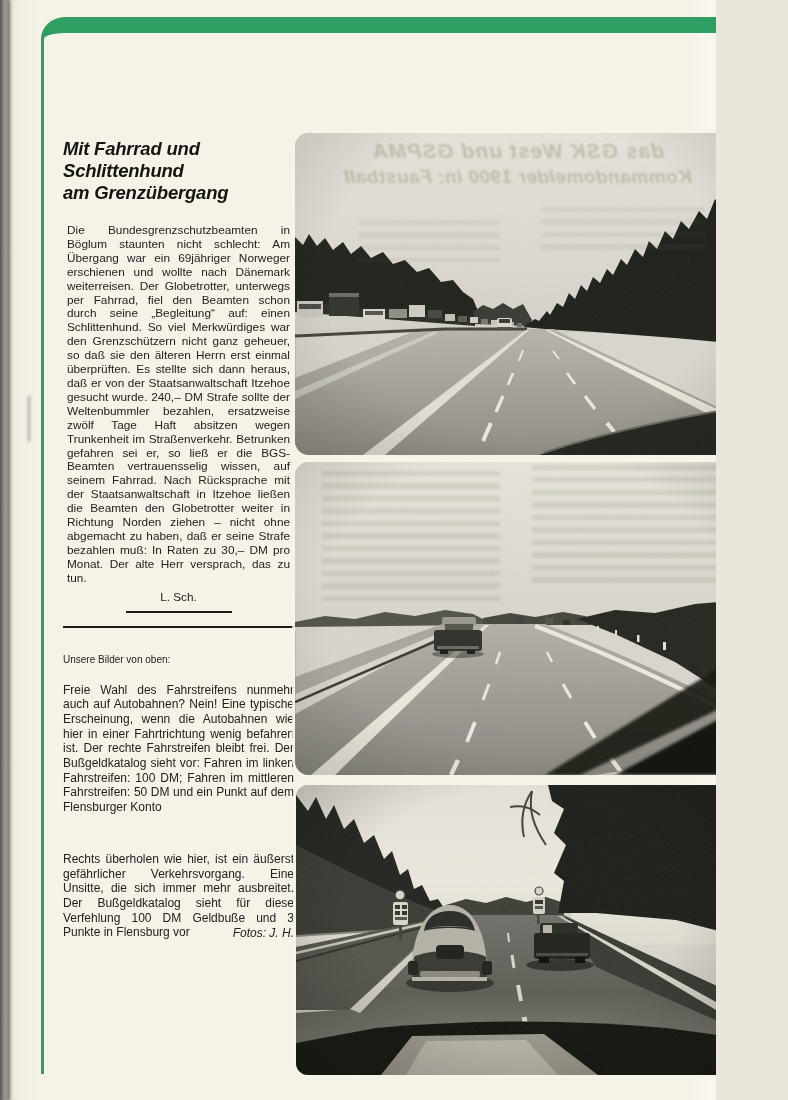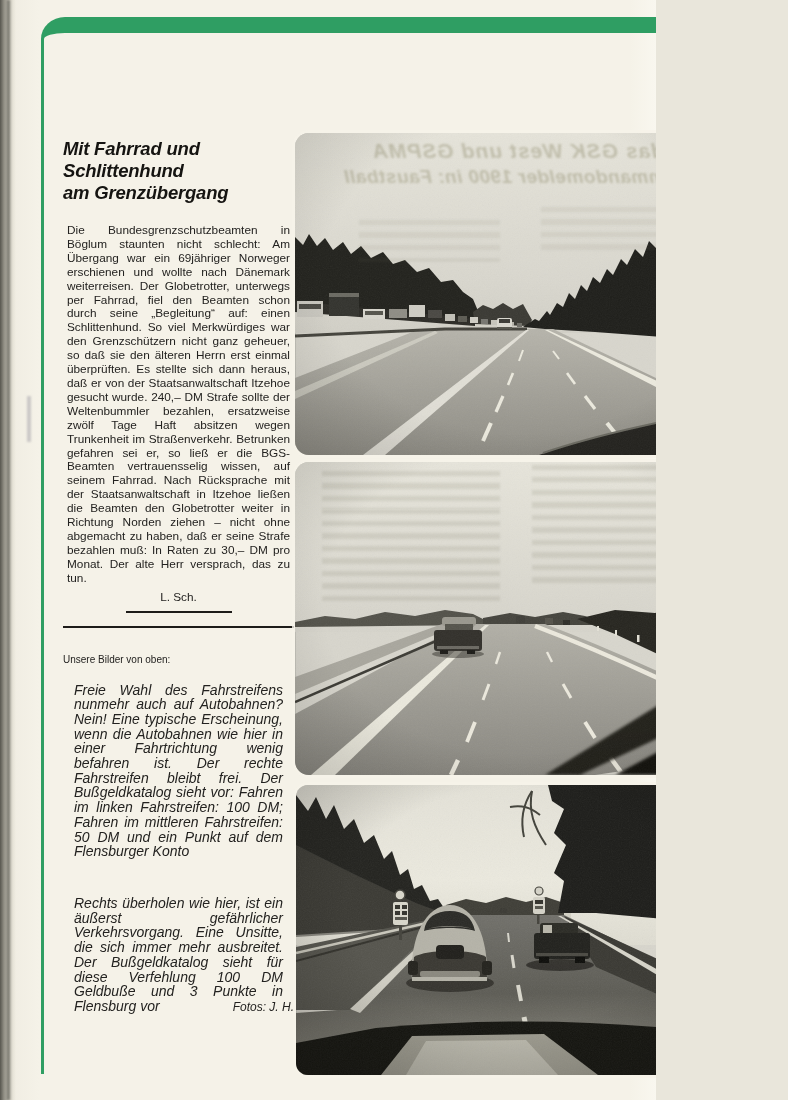--- a/index.html
+++ b/index.html
@@ -1,17 +1,17 @@
 <!DOCTYPE html>
 <html lang="de"><head>
 <meta charset="utf-8">
 <style>
   html,body{margin:0;padding:0;background:#e9e6db;}
   #page{
-    position:relative;width:656px;height:1100px;overflow:hidden;
+    position:relative;width:716px;height:1100px;overflow:hidden;
     background:linear-gradient(90deg,#eeebe0 0%,#f5f2e8 6%,#f5f2e8 96%,#f9f7ef 100%);
     font-family:"Liberation Sans",sans-serif;color:#1d1c19;
   }
   
   .spine{position:absolute;left:0;top:0;bottom:0;width:16px;
     background:linear-gradient(90deg,#57564f 0%,#8b897f 22%,#c6c3b7 55%,#e9e6da 85%,rgba(233,230,218,0) 100%);}
   .spine-streak{position:absolute;left:7px;top:0;bottom:0;width:3px;background:rgba(40,40,36,.45);filter:blur(1px);}
   .spine-mark{position:absolute;left:27px;top:396px;width:4px;height:46px;background:#9a98a2;opacity:.45;filter:blur(1px);}
   
   .green-frame{
@@ -22,21 +22,21 @@
   }
   
   .text-col{position:absolute;left:63px;top:138px;width:231px;}
   h1.title{margin:0 0 20px 0;font-size:18.5px;line-height:22px;font-weight:bold;font-style:italic;letter-spacing:-.2px;color:#151411;}
   h1.title span{display:block;}
   .bodytext{margin:4px;font-size:11.8px;line-height:13.9px;text-align:justify;color:#232220;}
   .byline{margin:1px 0 0 0;font-size:11.8px;line-height:14px;text-align:center;color:#232220;}
   .rule-short{width:106px;height:2px;background:#1d1c19;margin:7px auto 11px auto;}
   .rule-full{width:100%;height:2px;background:#1d1c19;margin:13px 0 0 0;}
   .intro{margin:25px 0 0 0;font-size:10px;line-height:14px;color:#232220;}
-  .caption{margin:11px;font-size:14px;line-height:14.7px;font-style:italic;text-align:justify;color:#232220;}
+  .caption{margin:0;font-size:12px;line-height:14.7px;text-align:justify;color:#232220;}
   .cap1{margin-top:16px;}
   .cap2{margin-top:32px;}
   .cap3wrap{position:relative;margin-top:37px;}
   .credit{position:absolute;right:0;bottom:0;font-size:12px;font-style:italic;color:#232220;background:transparent;}
   .page-num{position:absolute;left:45px;top:1106px;font-size:8.5px;font-weight:bold;color:#3a3935;}
   
   .photo{position:absolute;overflow:hidden;background:#d8d6cd;box-shadow:inset 0 0 0 1px rgba(60,58,50,.12), 0 0 0 3px rgba(246,243,233,.8);}
   .ph1{left:295px;top:133px;width:456px;height:322px;border-radius:14px;}
   .ph2{left:295px;top:462px;width:456px;height:313px;border-radius:14px;}
   .ph3{left:296px;top:785px;width:458px;height:290px;border-radius:12px;}

